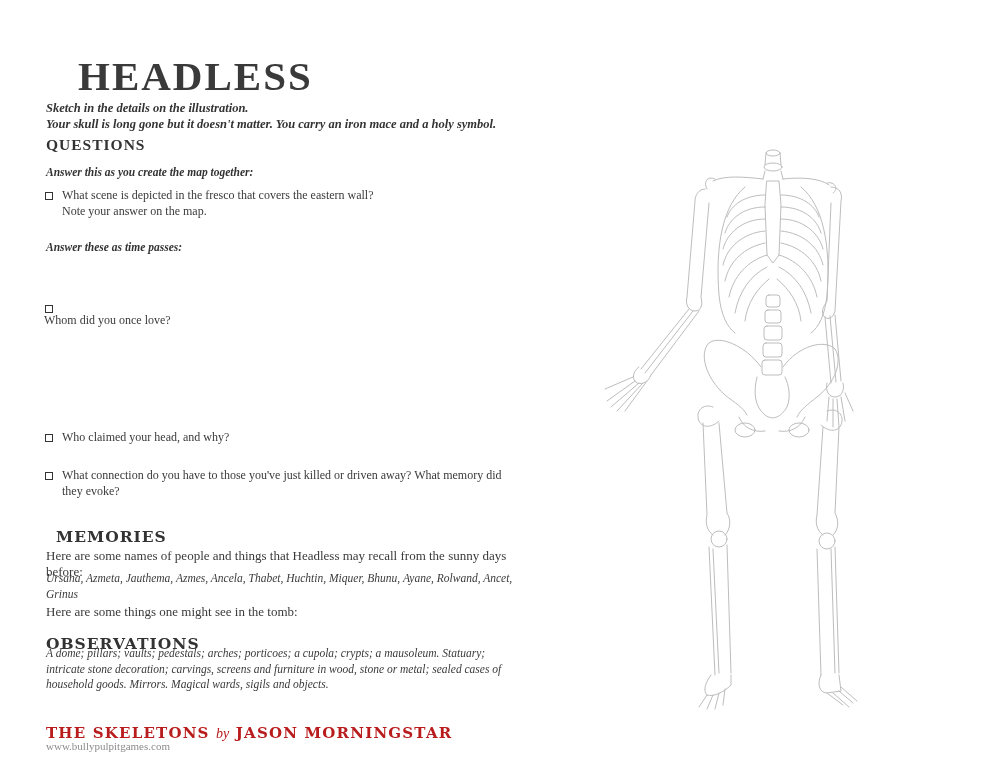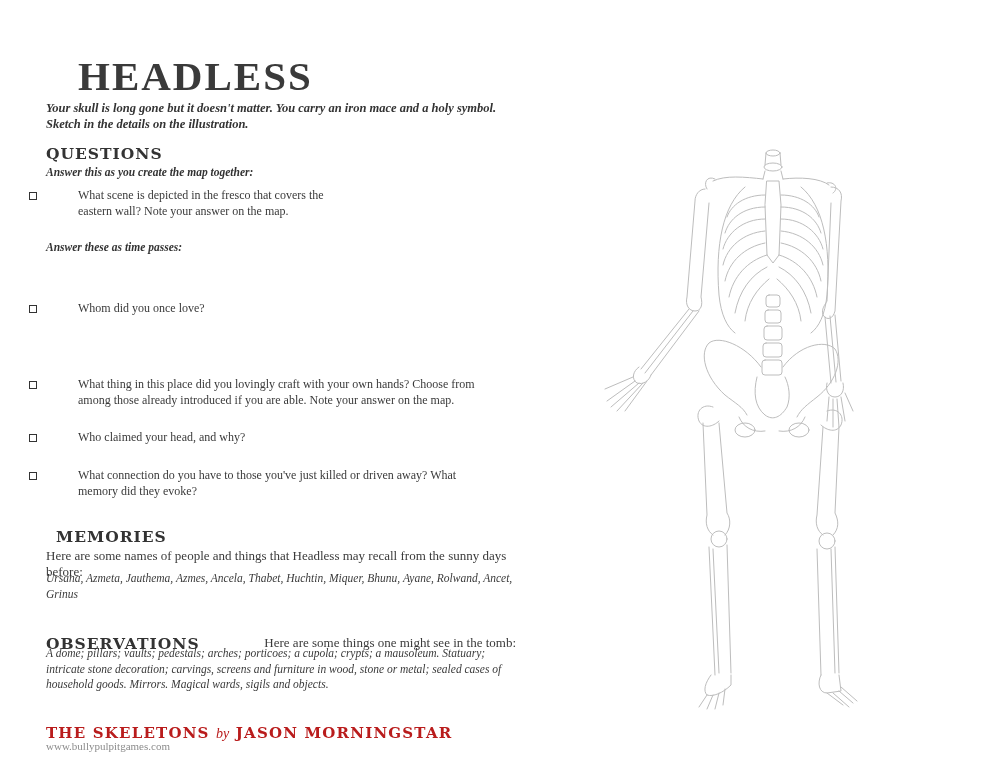--- a/index.html
+++ b/index.html
@@ -2,76 +2,72 @@
 <html><head>
   <meta charset="utf-8">
   <style>
     html, body { margin: 0; padding: 0; background: #ffffff; }
     body { width: 1000px; height: 773px; position: relative; overflow: hidden; font-family: "Liberation Serif", "DejaVu Serif", serif; color: #333333; }
     .page { position: absolute; left: 0; top: 0; width: 1000px; height: 773px; }
     .title { position: absolute; left: 46px; top: 52px; font-size: 41px; font-weight: bold; letter-spacing: 2px; color: #3a3a3a; font-family: Liberation Serif, serif; line-height: 48px; margin-left: 32px; }
     .intro { position: absolute; left: 46px; top: 101px; width: 470px; font-size: 12.5px; font-style: italic; font-weight: bold; line-height: 15.5px; color: #333; }
     .h2 { position: absolute; left: 46px; font-size: 15.5px; font-weight: bold; letter-spacing: 1px; color: #333; font-family: "DejaVu Serif", "Liberation Serif", serif; }
     .sub { position: absolute; left: 46px; font-size: 11.5px; font-style: italic; font-weight: bold; color: #333; }
-    .q { position: absolute; left: 28px; width: 470px; font-size: 12px; line-height: 15.5px; color: #3a3a3a; display: flex; gap: 32px; }
+    .q { position: absolute; left: 44px; width: 470px; font-size: 12px; line-height: 15.5px; color: #3a3a3a; display: flex; }
     .cb { flex: 0 0 auto; width: 8px; height: 8px; border: 1.3px solid #333; margin: 3.5px 9px 0 1px; box-sizing: border-box; }
     .qt { flex: 1 1 auto; }
     .body { position: absolute; left: 46px; width: 470px; font-size: 13px; line-height: 15.5px; color: #3a3a3a; }
     .ital { font-style: italic; font-size: 11.5px; }
     .footer1 { position: absolute; left: 46px; top: 724px; font-size: 15px; font-weight: bold; letter-spacing: 1.2px; color: #b91c1c; font-family: "DejaVu Serif", "Liberation Serif", serif; }
     .footer1 .by { font-style: italic; font-weight: normal; font-family: "Liberation Serif", serif; letter-spacing: 0; font-size: 14px; }
     .footer2 { position: absolute; left: 46px; top: 740px; font-size: 11px; color: #8c8c8c; }
     .skeleton { position: absolute; left: 595px; top: 145px; width: 270px; height: 570px; }
     .skeleton * { fill: none; stroke: #bdbdbd; stroke-width: 1; stroke-linecap: round; stroke-linejoin: round; }
   </style>
 </head>
 <body>
 
 <div class="page">
 
   <div class="title">HEADLESS</div>
 
   <div class="intro">
+    <div>Sketch in the details on the illustration.</div>
     <div>Your skull is long gone but it doesn't matter. You carry an iron mace and a holy symbol.</div>
-    <div>Sketch in the details on the illustration.</div>
   </div>
 
-  <div class="h2" style="top:144px;">QUESTIONS</div>
+  <div class="h2" style="top:136px;font-family:Liberation Serif, serif;">QUESTIONS</div>
   <div class="sub" style="top:166px;">Answer this as you create the map together:</div>
 
   <div class="q" style="top:188px;">
     <span class="cb"></span>
     <span class="qt" style="padding-right:140px;">What scene is depicted in the fresco that covers the eastern wall? Note your answer on the map.</span>
   </div>
 
   <div class="sub" style="top:241px;">Answer these as time passes:</div>
 
-  <div class="q" style="top:301px;">
+  <div class="q" style="top:301px;flex-direction:column;">
     <span class="cb"></span>
     <span class="qt">Whom did you once love?</span>
-  </div>
-  <div class="q" style="top:377px;">
-    <span class="cb"></span>
-    <span class="qt">What thing in this place did you lovingly craft with your own hands? Choose from among those already introduced if you are able. Note your answer on the map.</span>
   </div>
   <div class="q" style="top:468px;">
     <span class="cb"></span>
     <span class="qt">What connection do you have to those you've just killed or driven away? What memory did they evoke?</span>
   </div>
   <div class="q" style="top:430px;">
     <span class="cb"></span>
     <span class="qt">Who claimed your head, and why?</span>
   </div>
 
   <div class="h2" style="top:527px;margin-left:10px;">MEMORIES</div>
   <div class="body" style="top:548px;">Here are some names of people and things that Headless may recall from the sunny days before:</div>
   <div class="body ital" style="top:571px;">Ursana, Azmeta, Jauthema, Azmes, Ancela, Thabet, Huchtin, Miquer, Bhunu, Ayane, Rolwand, Ancet, Grinus</div>
 
   <div class="h2" style="top:634px;text-align:center;">OBSERVATIONS</div>
-  <div class="body" style="top:635px;text-align:right;">Here are some things one might see in the tomb:</div>
+  <div class="body" style="top:604px;">Here are some things one might see in the tomb:</div>
   <div class="body ital" style="top:646px;">A dome; pillars; vaults; pedestals; arches; porticoes; a cupola; crypts; a mausoleum. Statuary; intricate stone decoration; carvings, screens and furniture in wood, stone or metal; sealed cases of household goods. Mirrors. Magical wards, sigils and objects.</div>
 
   <div class="footer1">
     <span>THE SKELETONS</span>
     <span class="by">by</span>
     <span>JASON MORNINGSTAR</span>
   </div>
   <div class="footer2">www.bullypulpitgames.com</div>
 
   <svg class="skeleton" viewBox="0 0 270 570">

